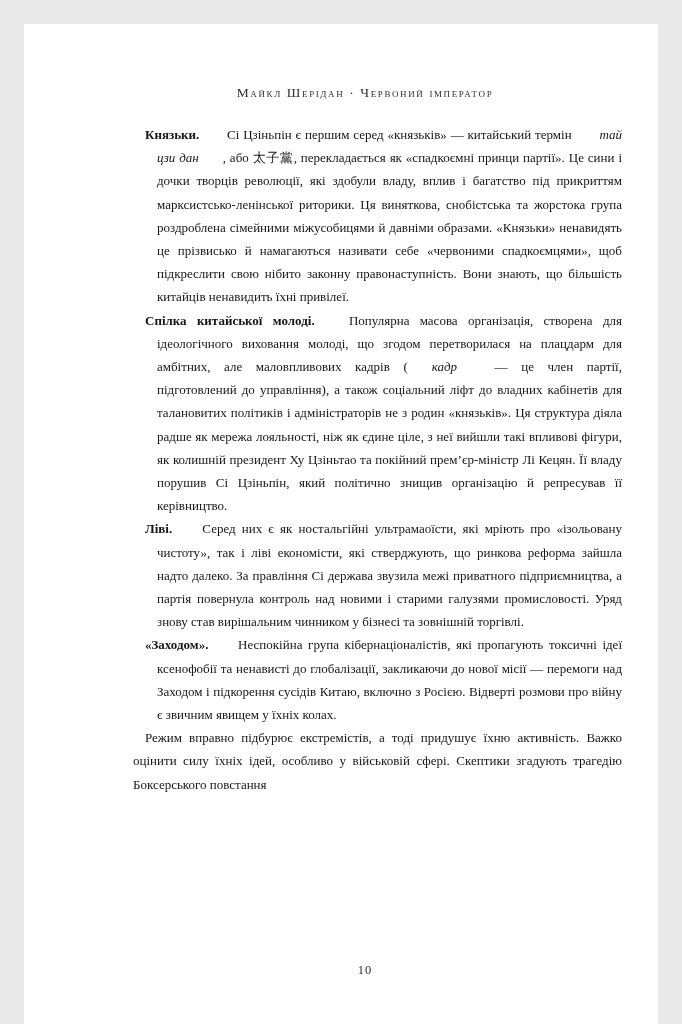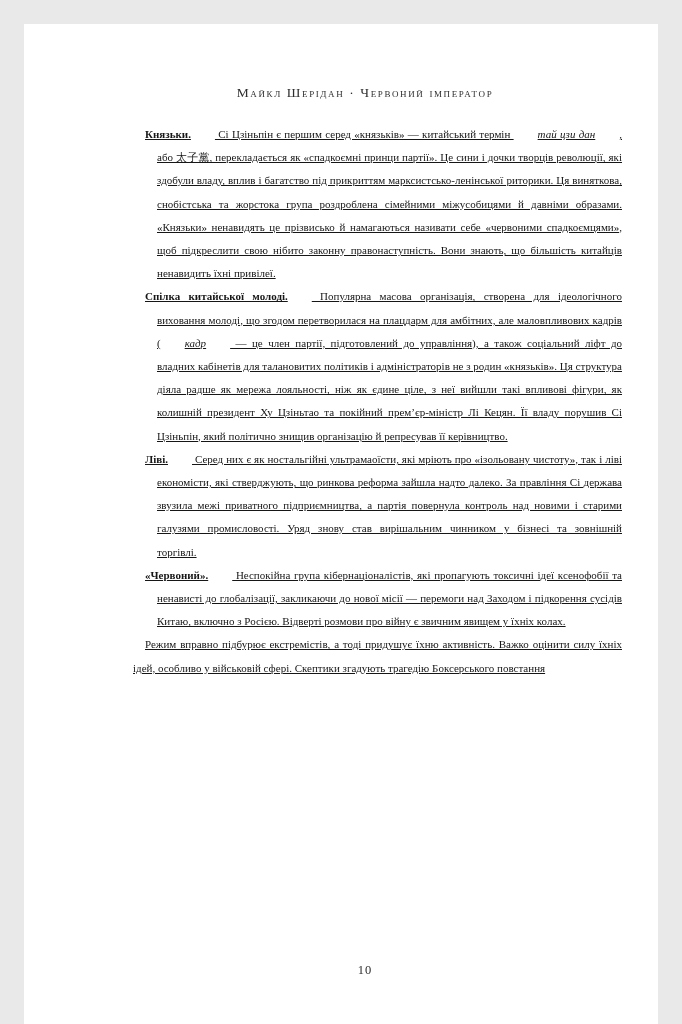--- a/index.html
+++ b/index.html
@@ -23,25 +23,24 @@
     font-variant: small-caps;
     letter-spacing: 1.6px;
     font-size: 13.5px;
     color: #2e2e2e;
   }
   .text-block {
     position: absolute;
     top: 87px;
     left: 97px;
     width: 489px;
-    font-size: 11px;
+    font-size: 13px;
     line-height: 23.2px;
     text-align: justify;
     hyphens: auto;
-    text-decoration: underline;
     -webkit-hyphens: auto;
   }
   .entry { margin: 0; }
   .entry.hanging {
     padding-left: 24px;
     text-indent: -24px;
   }
   .entry.flush {
     padding-left: 0;
     text-indent: 0;
@@ -61,18 +60,18 @@
 </head>
 <body>
 
 <div class="page">
   <div class="running-header">Майкл Шерідан · Червоний імператор</div>
 
   <div class="text-block" id="entries">
       <p class="entry hanging"><b class="term">Князьки.</b><span> Сі Цзіньпін є першим серед «князьків» — китайський термін </span><i>тай цзи дан</i><span>, або 太子黨, перекладається як «спадкоємні принци партії». Це сини і дочки творців революції, які здобули владу, вплив і багатство під прикриттям марксистсько-ленінської риторики. Ця виняткова, снобістська та жорстока група роздроблена сімейними міжусобицями й давніми образами. «Князьки» ненавидять це прізвисько й намагаються називати себе «червоними спадкоємцями», щоб підкреслити свою нібито законну правонаступність. Вони знають, що більшість китайців ненавидить їхні привілеї.</span></p>
       <p class="entry hanging"><b class="term">Спілка китайської молоді.</b><span> Популярна масова організація, створена для ідеологічного виховання молоді, що згодом перетворилася на плацдарм для амбітних, але маловпливових кадрів (</span><i>кадр</i><span> — це член партії, підготовлений до управління), а також соціальний ліфт до владних кабінетів для талановитих політиків і адміністраторів не з родин «князьків». Ця структура діяла радше як мережа лояльності, ніж як єдине ціле, з неї вийшли такі впливові фігури, як колишній президент Ху Цзіньтао та покійний прем’єр-міністр Лі Кецян. Її владу порушив Сі Цзіньпін, який політично знищив організацію й репресував її керівництво.</span></p>
       <p class="entry hanging"><b class="term">Ліві.</b><span> Серед них є як ностальгійні ультрамаоїсти, які мріють про «ізольовану чистоту», так і ліві економісти, які стверджують, що ринкова реформа зайшла надто далеко. За правління Сі держава звузила межі приватного підприємництва, а партія повернула контроль над новими і старими галузями промисловості. Уряд знову став вирішальним чинником у бізнесі та зовнішній торгівлі.</span></p>
-      <p class="entry hanging"><b class="term">«Червоний».</b><span> Неспокійна група кібернаціоналістів, які пропагують токсичні ідеї ксенофобії та ненависті до глобалізації, закликаючи до нової місії — перемоги над Заходом і підкорення сусідів Китаю, включно з Росією. Відверті розмови про війну є звичним явищем у їхніх колах.</span></p>
+      <p class="entry hanging"><b class="term">«Заходом».</b><span> Неспокійна група кібернаціоналістів, які пропагують токсичні ідеї ксенофобії та ненависті до глобалізації, закликаючи до нової місії — перемоги над Заходом і підкорення сусідів Китаю, включно з Росією. Відверті розмови про війну є звичним явищем у їхніх колах.</span></p>
       <p class="entry flush"><span>Режим вправно підбурює екстремістів, а тоді придушує їхню активність. Важко оцінити силу їхніх ідей, особливо у військовій сфері. Скептики згадують трагедію Боксерського повстання</span></p>
     </div>
 
   <div class="page-number">10</div>
 </div>
 
 </body></html>

